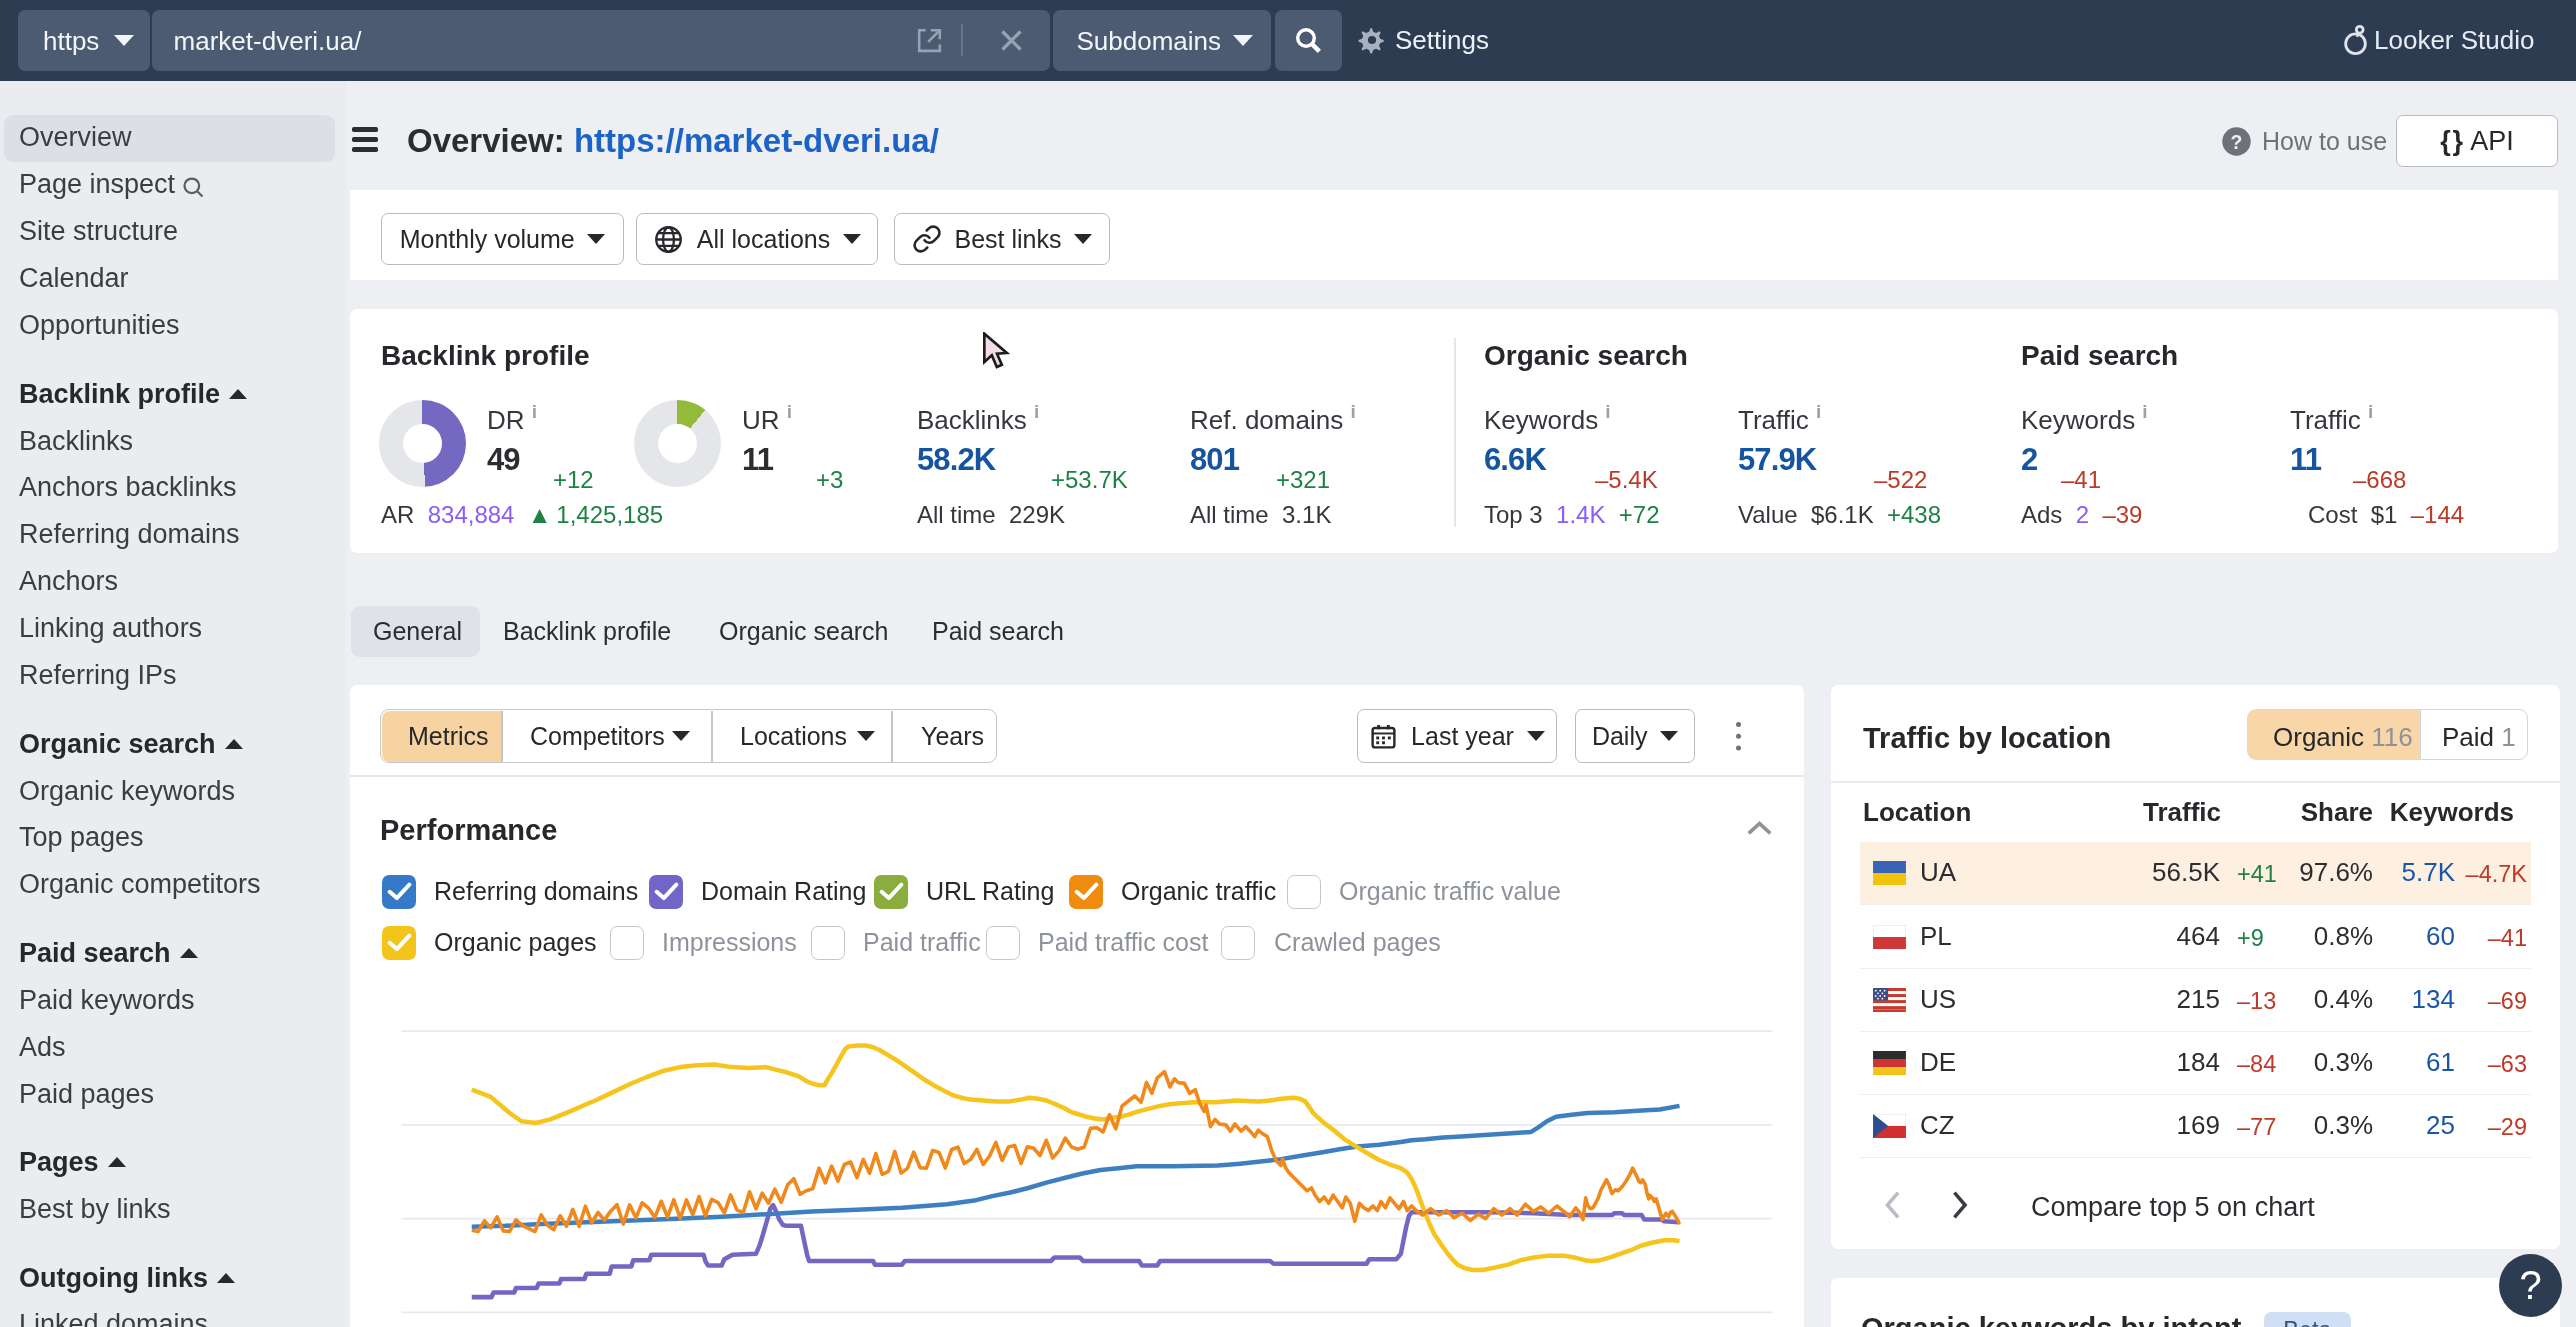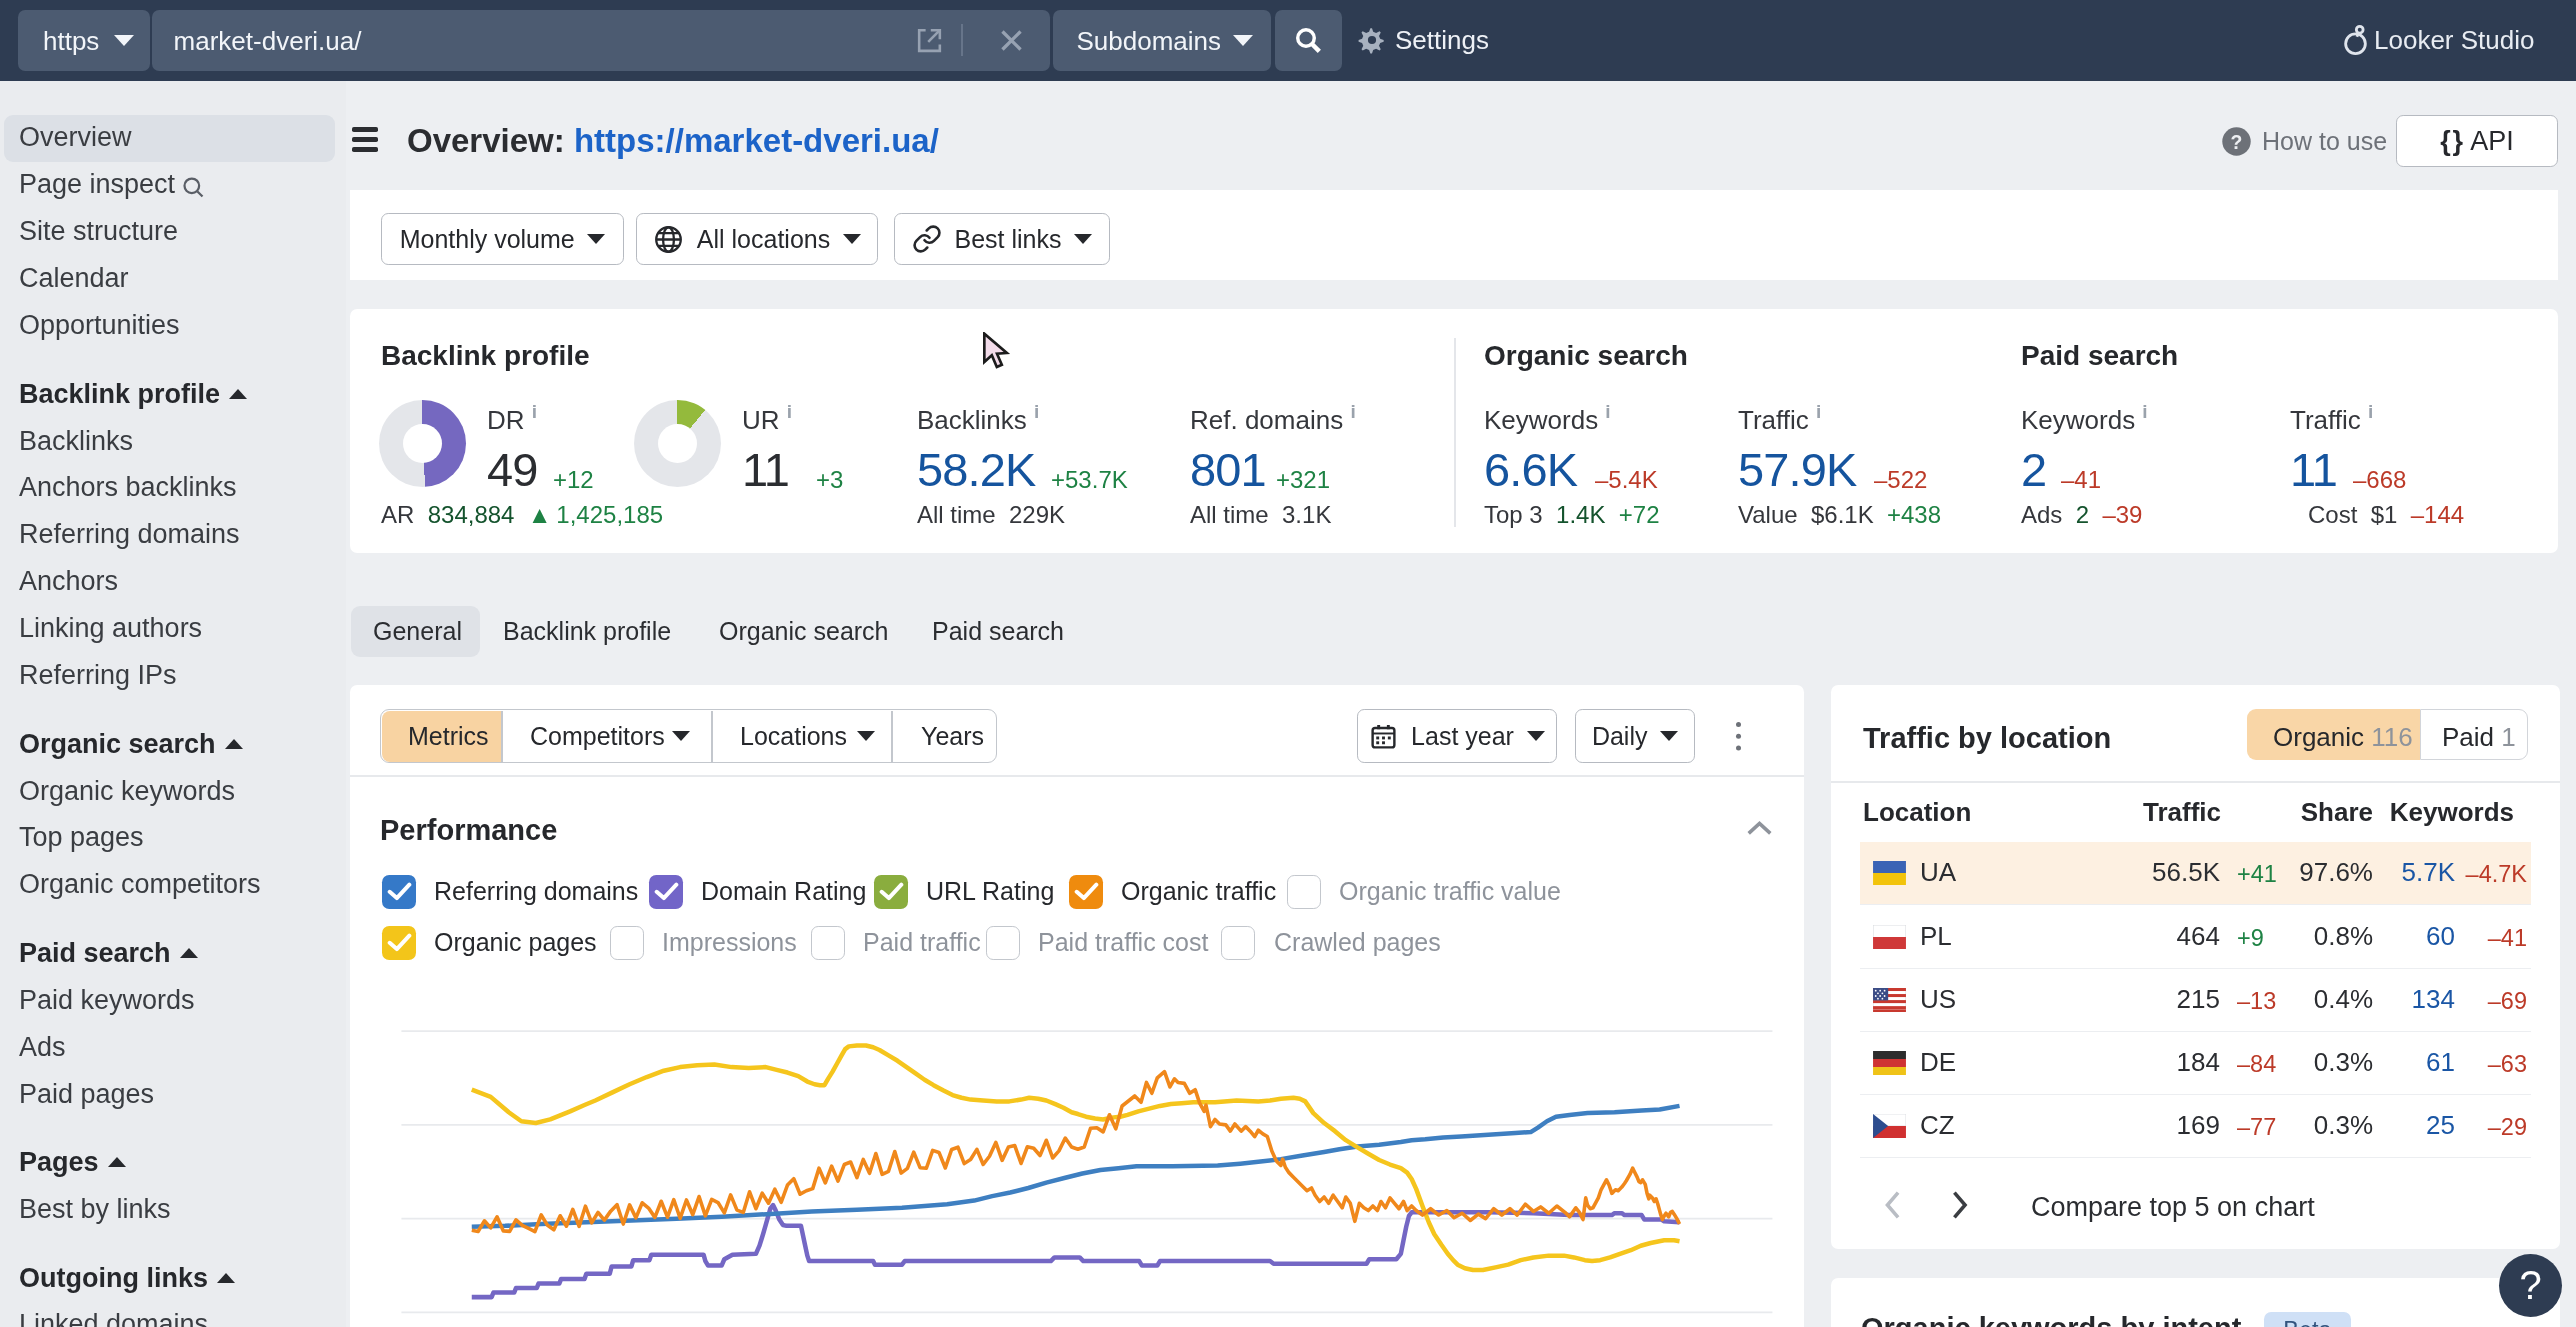--- a/index.html
+++ b/index.html
@@ -24,26 +24,26 @@
 .card { position:absolute; background:#fff; border-radius:7.2px; }
 
 
 .btn { position:absolute; background:#fff; border:1.8px solid #b6bac1; border-radius:7.2px; font-size:25px; color:#26282c; display:flex; align-items:center; justify-content:center; gap:12.6px; white-space:nowrap; }
 .bcaret { display:inline-block; width:0; height:0; border-left:9px solid transparent; border-right:9px solid transparent; border-top:10.8px solid #26282c; }
 
 
 .statlabel { position:absolute; font-size:26px; color:#35373c; }
 .statlabel, .sl2 { }
 .info { font-size:19px; color:#9aa2ac; font-weight:bold; position:relative; top:-10.8px; margin-left:7.2px; }
-.bignum { position:absolute; font-size:47px; color:#15549e; letter-spacing:-0.9px; }
+.bignum { position:absolute; font-size:31px; color:#15549e; letter-spacing:-0.9px;font-weight:bold; }
 .bigdark { color:#2b2d31; }
 .chg { font-size:24px; }
 .green { color:#1e8244; }
 .red { color:#bc3a28; }
-.blue { color:#14532d;margin-top:45px; }
+.blue { color:#8b5cf6;margin-top:45px; }
 .subline { position:absolute; font-size:24px; color:#35373c; }
 
 
 .donut { position:absolute; width:87px; height:87px; border-radius:50%; }
 .donut::after { content:""; position:absolute; left:24px; top:24px; width:39px; height:39px; background:#fff; border-radius:50%; }
 
 
 .tab { position:absolute; font-size:25px; color:#2b2d31; }
 
 

